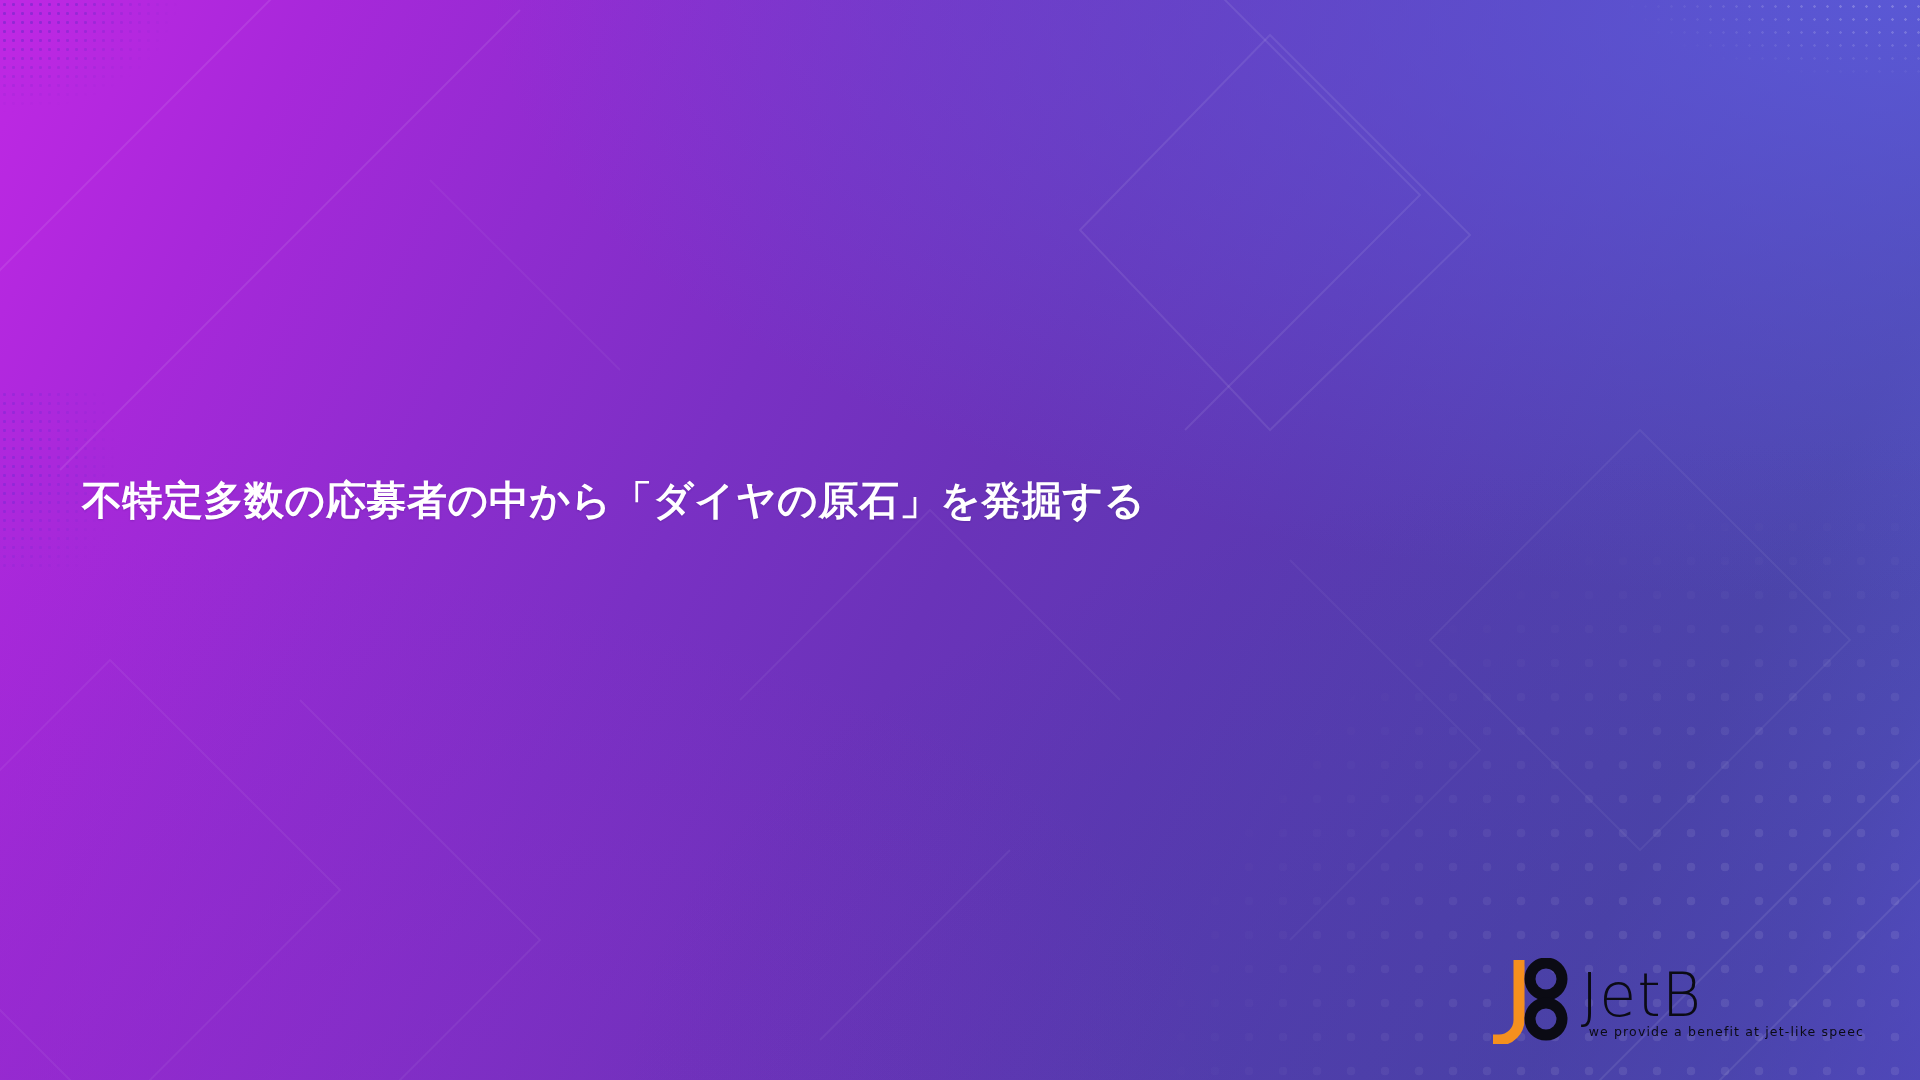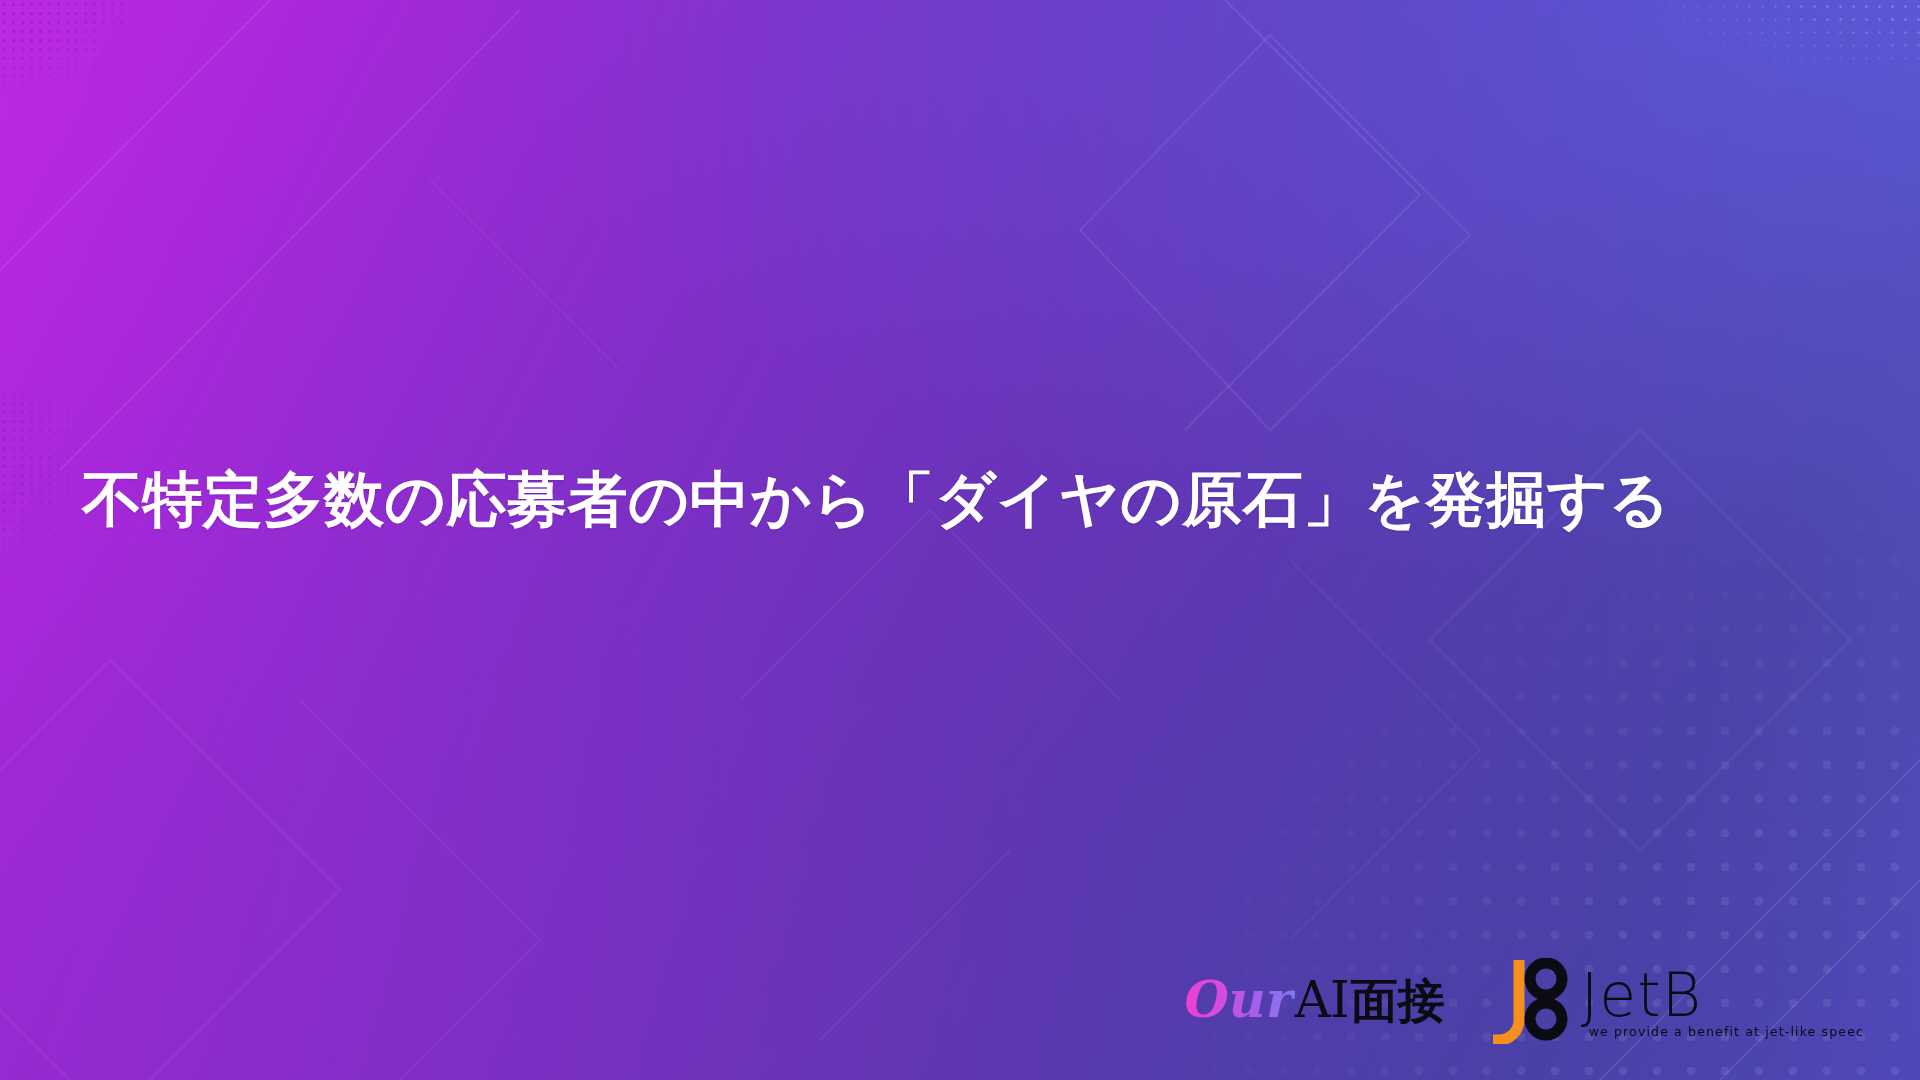--- a/index.html
+++ b/index.html
@@ -90,21 +90,21 @@
 
   
   .title-block{
     position:absolute;
     left:82px;
     top:452px;
     width:1420px;
   }
   .title-line{
     color:#ffffff;
-    font-size:60px;
+    font-size:40px;
     line-height:96px;
     font-weight:700;
     letter-spacing:0.5px;
     white-space:nowrap;
     text-shadow:0 1px 2px rgba(40,10,80,.18);
   }
 
   
   .footer-logos{
     position:absolute;
@@ -232,25 +232,20 @@
   <div class="dots-tr"></div>
   <div class="dots-ml"></div>
   <div class="dots-br"></div>
 
   <div class="title-block">
     <div class="title-line">不特定多数の応募者の中から「ダイヤの原石」を発掘する</div>
   </div>
 
   <div class="footer-logos">
 
-    <div class="ourai">
-      <span class="our">Our</span>
-        <span class="ai">AI</span>
-        <span class="jp">面接</span>
-    </div>
 
     <div class="jetb">
       <div class="jetb-mark">
         <svg viewBox="0 0 82 86" aria-hidden="true">
 
           <path d="M28 2 L28 62 A20 20 0 0 1 8 82 L2 82" fill="none" stroke="#F5901E" stroke-width="11" stroke-linecap="butt"></path>
 
           <circle cx="55" cy="21" r="16" fill="none" stroke="#0b0b14" stroke-width="11"></circle>
 
           <circle cx="55" cy="61" r="16" fill="none" stroke="#0b0b14" stroke-width="11"></circle>

